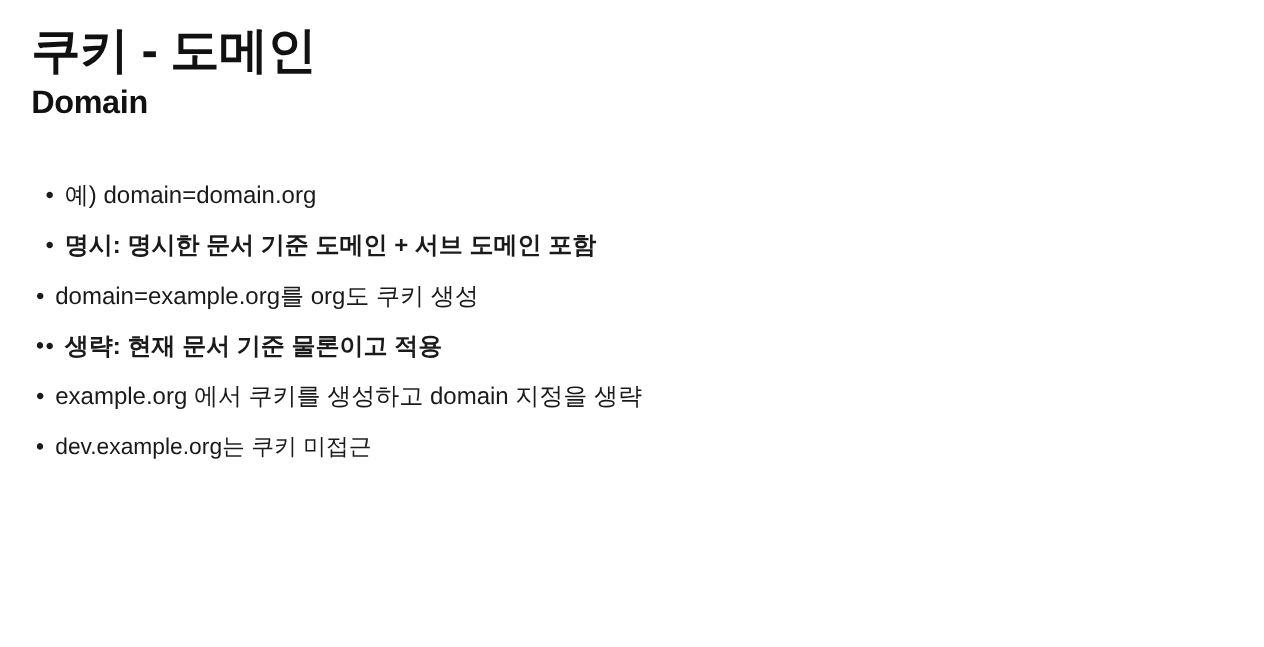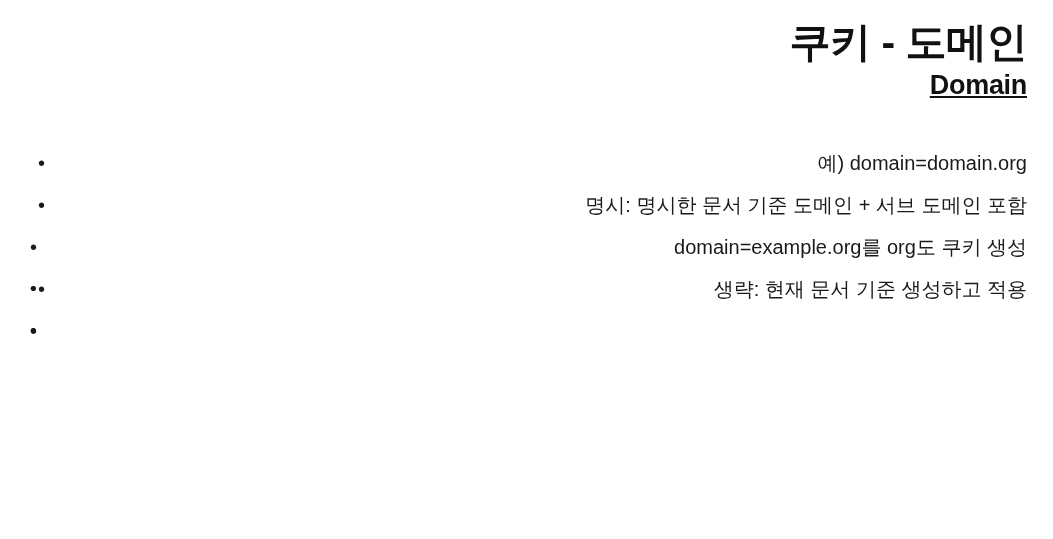--- a/index.html
+++ b/index.html
@@ -13,38 +13,36 @@
     font-family: "Liberation Sans", sans-serif;
     color: #1a1a1a;
     overflow: hidden;
   }
   .slide {
     position: relative;
     width: 1053px;
     height: 539px;
     box-sizing: border-box;
     padding: 18px 26px 0 26px;
-    text-align: right;
   }
   .title {
     font-size: 41px;
     font-weight: bold;
     letter-spacing: -0.5px;
     line-height: 1.2;
     margin: 0 0 2px 0;
     color: #111111;
   }
   .subtitle {
     font-size: 27px;
     font-weight: bold;
     letter-spacing: -0.3px;
     line-height: 1.2;
     margin: 0;
     color: #111111;
-    text-decoration: underline;
   }
   .content {
     margin-top: 40px;
   }
   ul.lvl {
     list-style: none;
     margin: 0;
     padding: 0;
   }
   li.item {
@@ -59,22 +57,21 @@
     line-height: inherit;
     font-size: inherit;
   }
   
   .l1 > li.item {
     font-size: 20px;
     line-height: 42px;
     margin-left: 8px;
   }
   .l1 > li.item.bold > .text {
-    font-weight: normal;
-    margin-left: 20px;
+    font-weight: bold;
   }
   
   .l2 {
     margin-left: 34px;
   }
   .l2 > li.item {
     font-size: 20px;
     line-height: 42px;
   }
   
@@ -119,31 +116,33 @@
             <span class="bullet">•</span>
           </li>
           <li class="item">
             <span class="bullet">•</span>
           </li>
         </ul>
       </ul>
 
       <li class="item bold">
         <span class="bullet">•</span>
-        <span class="text">생략: 현재 문서 기준 생성하고 적용</span>
+        <span class="text">생략: 현재 문서 기준 물론이고 적용</span>
       </li>
       <ul class="lvl l2">
         <li class="item">
           <span class="bullet">•</span>
+          <span class="text">example.org 에서 쿠키를 생성하고 domain 지정을 생략</span>
         </li>
         <ul class="lvl l3">
           <li class="item">
             <span class="bullet">•</span>
           </li>
           <li class="item">
             <span class="bullet">•</span>
+            <span class="text">dev.example.org는 쿠키 미접근</span>
           </li>
         </ul>
       </ul>
 
     </ul>
   </div>
 </div>
 
 </body></html>

